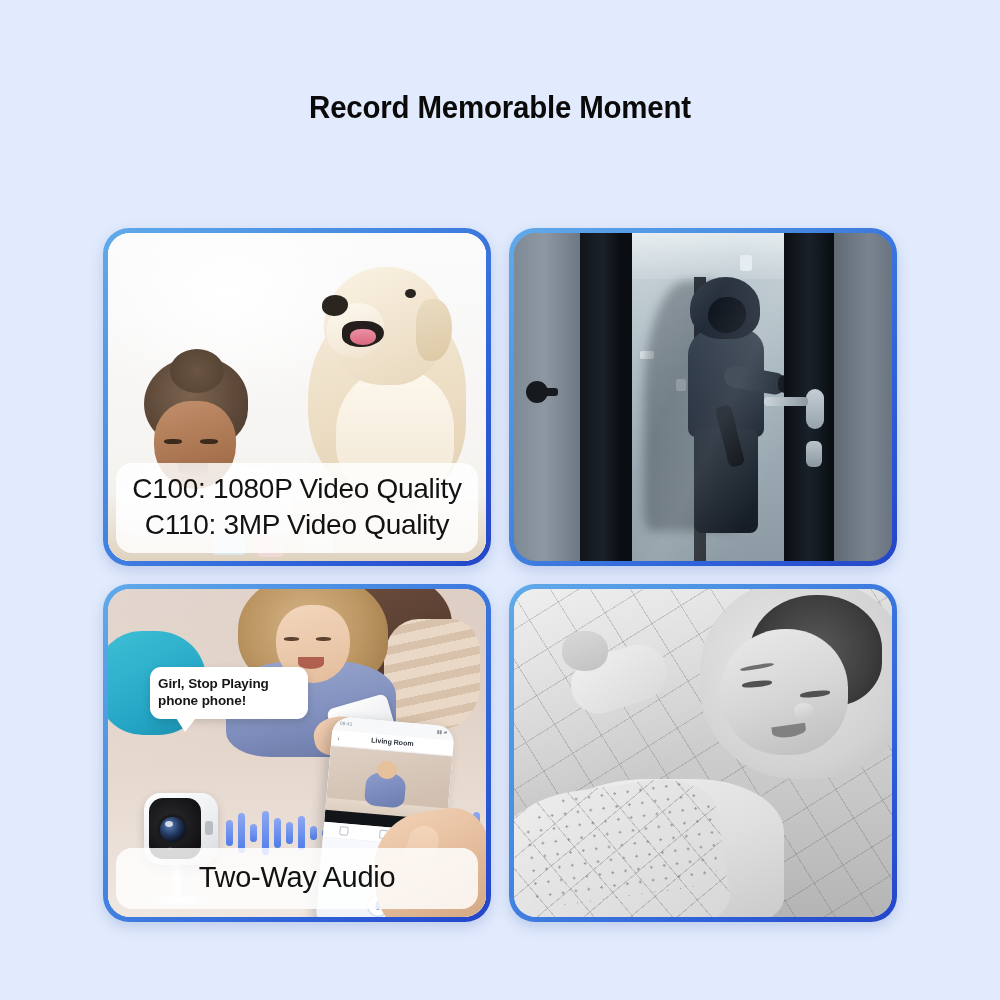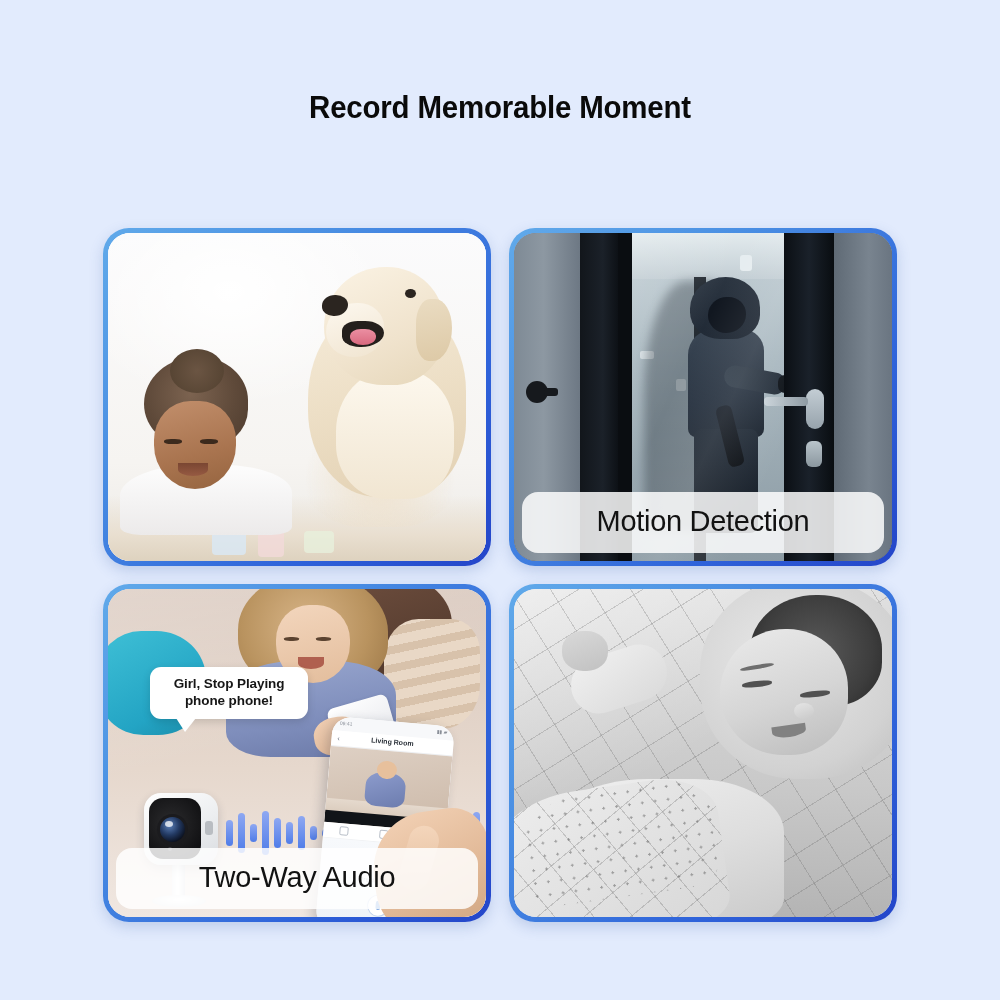--- a/index.html
+++ b/index.html
@@ -283,21 +283,21 @@
   .tw-girl-phone { position:absolute; left:222px; top:112px; width:62px; height:38px;
     background: linear-gradient(160deg,#ffffff 0%,#e9eaee 100%); border-radius:7px;
     transform: rotate(-16deg); box-shadow: 0 2px 5px rgba(0,0,0,.16); }
   .tw-girl-hand { position:absolute; left:206px; top:128px; width:48px; height:38px;
     background: linear-gradient(160deg,#f0cfb4 0%,#dfb593 100%); border-radius: 44%;
     transform: rotate(-10deg); }
 
   .tw-bubble {
     position:absolute; left:42px; top:78px; width:158px;
     background:#ffffff; border-radius:11px; padding:9px 8px 10px;
-    text-align:center; color:#161616; font-size:13.5px; line-height:1.24;
+    text-align:left; color:#161616; font-size:13.5px; line-height:1.24;
     font-weight:600; letter-spacing:-0.1px;
     box-shadow: 0 3px 9px rgba(0,0,0,0.14);
   }
   .tw-bubble .bl { display:block; white-space:nowrap; }
   .tw-bubble::after {
     content:""; position:absolute; left:26px; bottom:-13px;
     border-left:9px solid transparent; border-right:11px solid transparent;
     border-top:14px solid #ffffff;
   }
 
@@ -454,20 +454,24 @@
         <div class="kd-kid">
           <div class="kd-kid-shirt"></div>
           <div class="kd-kid-hair"></div>
           <div class="kd-kid-hair-b"></div>
           <div class="kd-kid-face"></div>
           <div class="kd-kid-eye-l"></div>
           <div class="kd-kid-eye-r"></div>
           <div class="kd-kid-smile"></div>
         </div>
       </div>
+      <div class="caption two-line">
+        <span class="cap-line">C100: 1080P Video Quality</span>
+        <span class="cap-line">C110: 3MP Video Quality</span>
+      </div>
     </div>
   </div>
 
   <div class="card">
     <div class="card-inner">
       <div class="photo ph-intruder">
         <div class="in-room">
           <div class="in-room-ceiling"></div>
           <div class="in-room-inner-frame"></div>
           <div class="in-sensor"></div>
@@ -488,23 +492,20 @@
         <div class="in-knob"></div>
         <div class="in-knob-stem"></div>
         <div class="in-frame-l"></div>
         <div class="in-jamb"></div>
         <div class="in-frame-r"></div>
         <div class="in-escutch"></div>
         <div class="in-handle"></div>
         <div class="in-lock"></div>
         <div class="in-wall-r"></div>
         <div class="in-glass-sheen"></div>
-      </div>
-      <div class="caption">
-        <span class="cap-line">Motion Detection</span>
       </div>
     </div>
   </div>
 
   <div class="card">
     <div class="card-inner">
       <div class="photo ph-audio">
         <div class="tw-bed"></div>
         <div class="tw-pillow-brown"></div>
         <div class="tw-pillow-stripe"></div>

